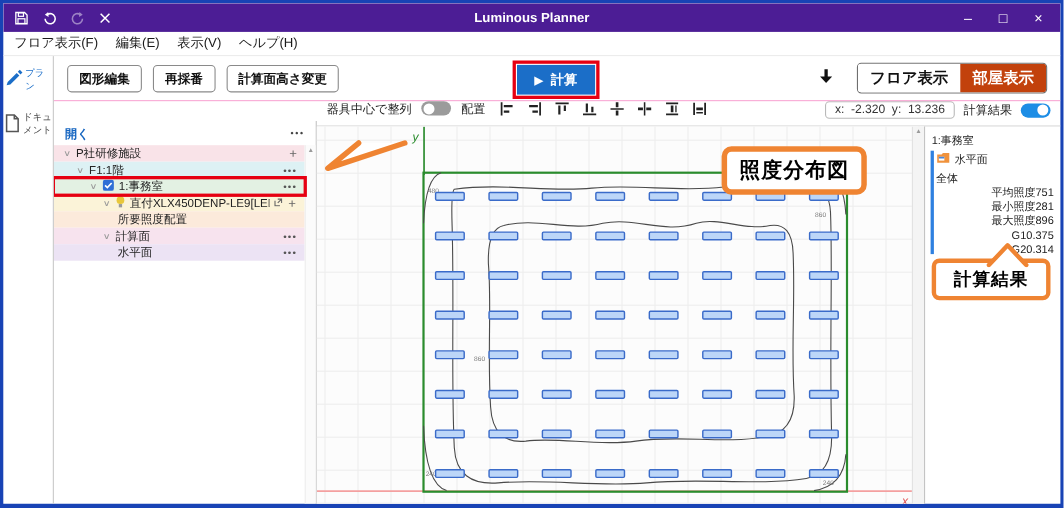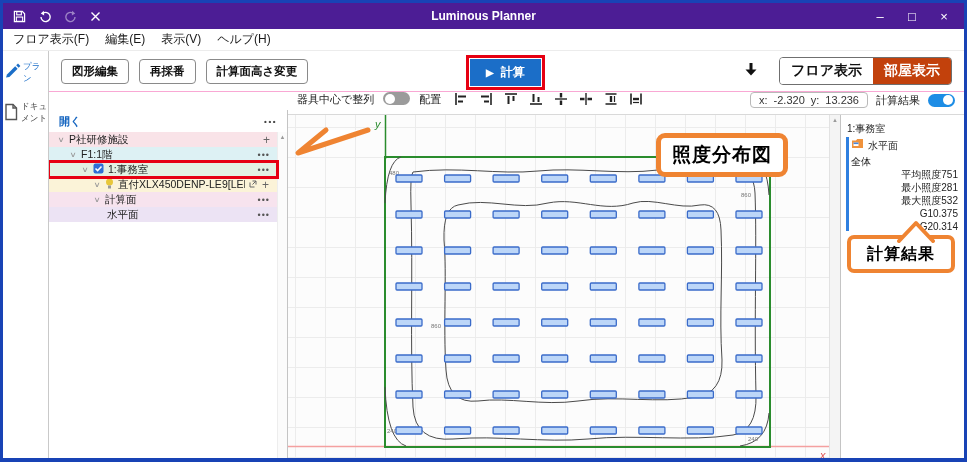--- a/index.html
+++ b/index.html
@@ -210,20 +210,23 @@
                   <circle cx="4.5" cy="4" r="3.5" fill="#e8c73a"></circle>
                   <rect x="3" y="7.5" width="3" height="3" fill="#9a9a9a"></rect>
                 </svg></span>
             <span class="tlabel">直付XLX450DENP-LE9[LED5000_</span>
             <span class="tact" style="display:flex;align-items:center;gap:3px;">
               <span class="linkico"><svg width="8" height="8" viewBox="0 0 8 8">
                     <path d="M1 2.5 V7 H5.5 M3.5 1 H7 V4.5 M7 1 L3.5 4.5" fill="none" stroke="#666" stroke-width="1"></path>
                   </svg></span>
               <span class="plus" style="font-size:12px;color:#666;">+</span>
             </span>
+          </div>
+          <div class="trow t-peach">
+            <span class="tlabel">所要照度配置</span>
           </div>
           <div class="trow t-rose">
             <span class="chev">∨</span>
             <span class="tlabel">計算面</span>
             <span class="tact">•••</span>
           </div>
           <div class="trow t-purple">
             <span class="tlabel">水平面</span>
             <span class="tact">•••</span>
           </div>
@@ -427,21 +430,21 @@
               <div class="res-row">
                   <span>平均照度</span>
                   <span class="res-val">751</span>
                 </div>
               <div class="res-row">
                   <span>最小照度</span>
                   <span class="res-val">281</span>
                 </div>
               <div class="res-row">
                   <span>最大照度</span>
-                  <span class="res-val">532</span>
+                  <span class="res-val">896</span>
                 </div>
               <div class="res-row">
                   <span>G1</span>
                   <span class="res-val">0.375</span>
                 </div>
               <div class="res-row">
                   <span>G2</span>
                   <span class="res-val">0.314</span>
                 </div>
 

